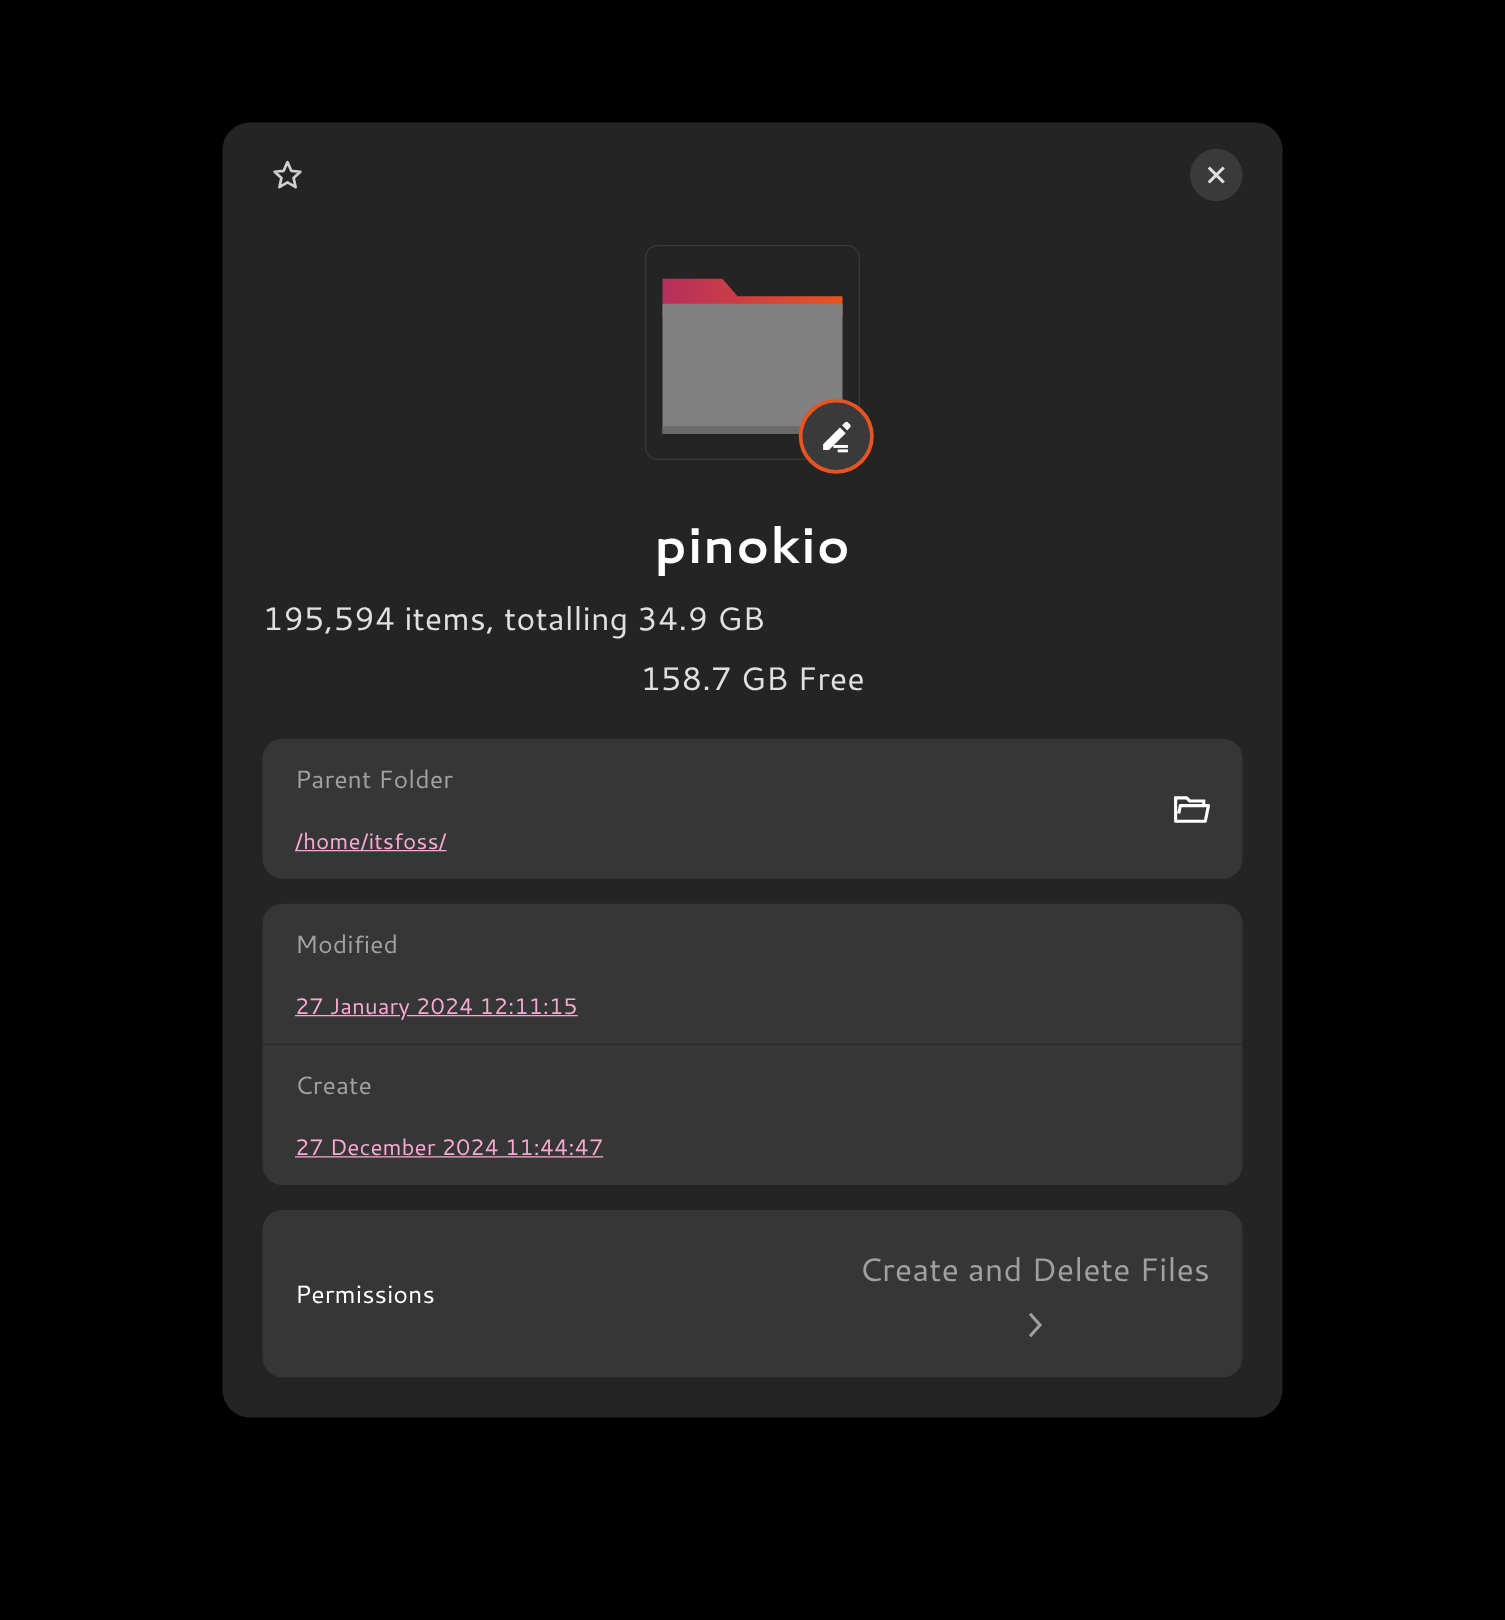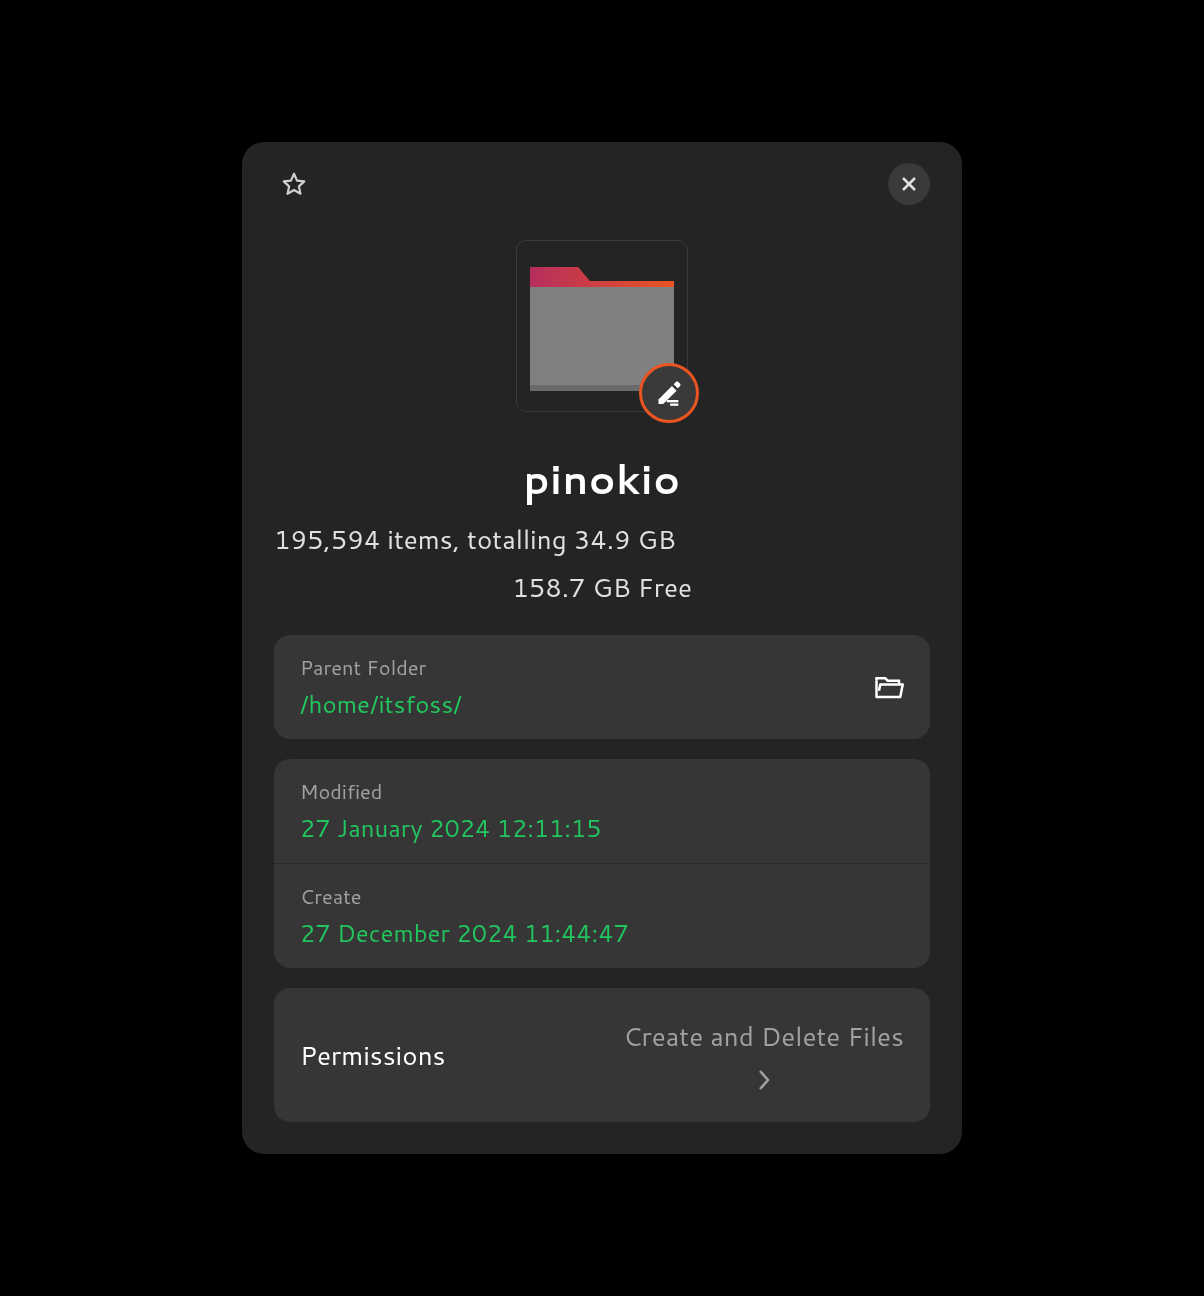--- a/index.html
+++ b/index.html
@@ -11,26 +11,25 @@
       width: 1204px;
       height: 1296px;
       background: #000;
       font-family: "Cantarell", "Ubuntu", -apple-system, BlinkMacSystemFont, sans-serif;
       display: flex;
       align-items: flex-start;
       justify-content: center;
       padding-top: 98px;
     }
     .dialog {
-      width: 720px;
+      width: 848px;
       background: #242424;
       border-radius: 22px;
       padding: 20px 32px 32px 32px;
       position: relative;
-      margin-top: 44px;
     }
     .header-row {
       display: flex;
       justify-content: space-between;
       align-items: center;
       height: 44px;
     }
     .star-btn {
       width: 40px;
       height: 40px;
@@ -135,29 +134,30 @@
     }
     .row {
       padding: 18px 26px;
       display: flex;
       align-items: center;
       justify-content: space-between;
     }
     .row-inner {
       display: flex;
       flex-direction: column;
-      gap: 6px;
+      gap: 22px;
     }
     .row-label {
       color: #a0a0a0;
       font-size: 20px;
     }
     .row-value {
-      color: #22c55e;
-      font-size: 24px;
+      color: #f9a8d4;
+      font-size: 18px;
+      text-decoration: underline;
     }
     .folder-open-icon {
       width: 30px;
       height: 30px;
       stroke: #fff;
       fill: none;
       stroke-width: 2;
     }
     .divider {
       height: 1px;
@@ -165,21 +165,21 @@
     }
     .perm-row {
       padding: 30px 26px;
       display: flex;
       align-items: center;
       justify-content: space-between;
       cursor: pointer;
     }
     .perm-label {
       color: #fff;
-      font-size: 26px;
+      font-size: 20px;
     }
     .perm-right {
       display: flex;
       align-items: center;
       gap: 14px;
       flex-direction: column;
     }
     .perm-value {
       color: #a0a0a0;
       font-size: 26px;

